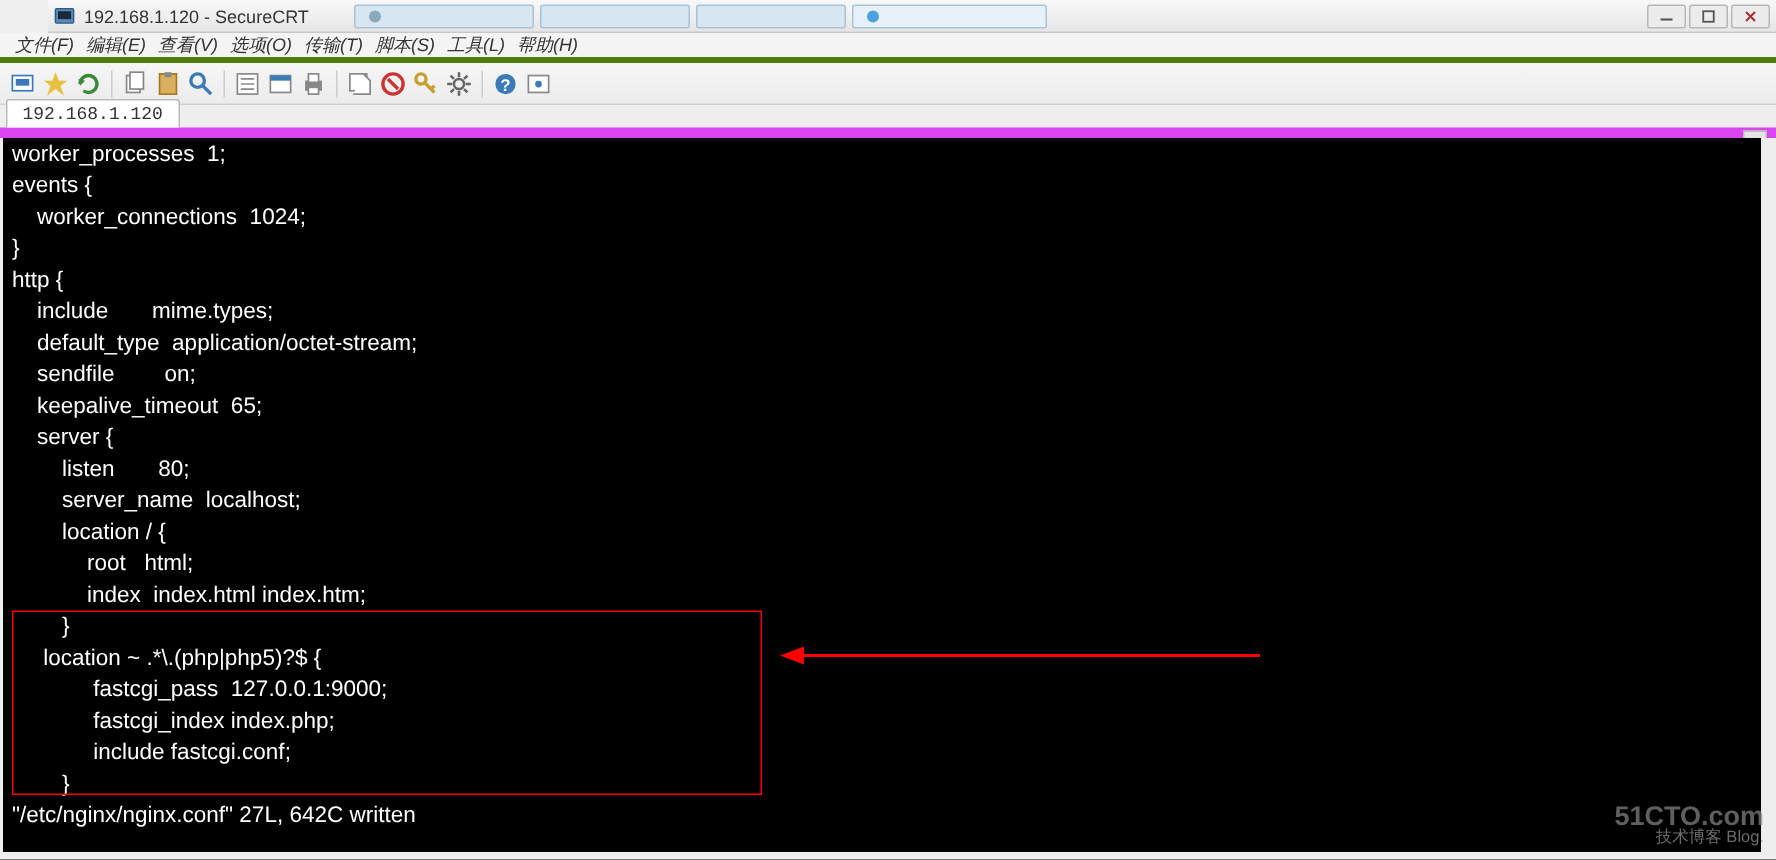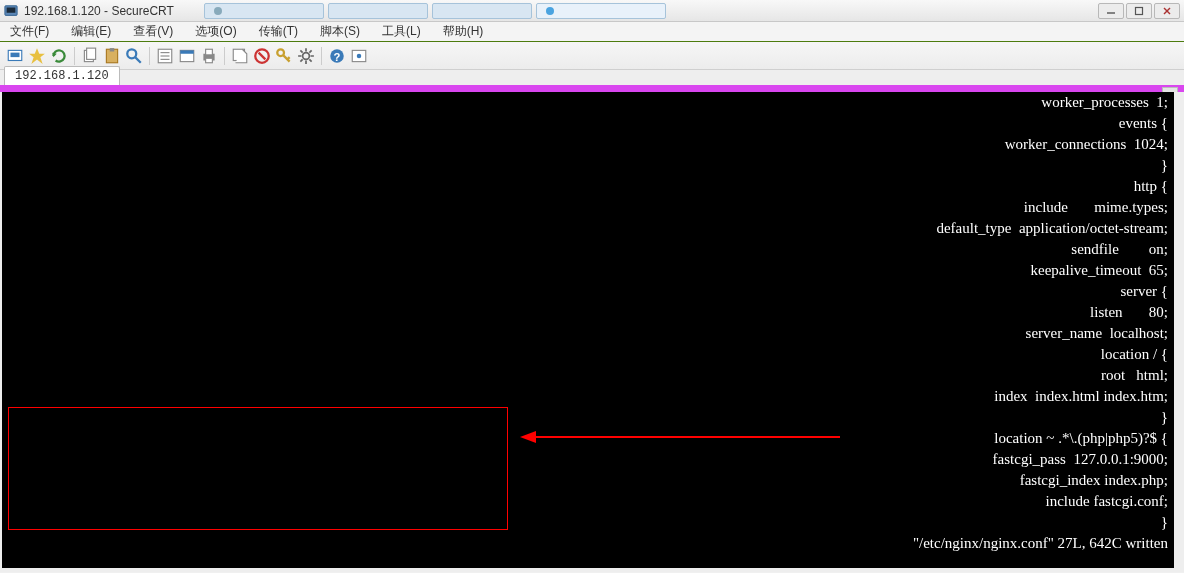--- a/index.html
+++ b/index.html
@@ -1,35 +1,35 @@
 <!DOCTYPE html>
 <html><head>
 <meta charset="utf-8">
 <style>
   * { margin: 0; padding: 0; box-sizing: border-box; }
   body { width: 1184px; height: 573px; font-family: "Microsoft YaHei", Tahoma, sans-serif; font-size: 12px; background: #f0f0f0; overflow: hidden; position: relative; }
-  .titlebar { height: 22px; background: linear-gradient(#f8f8f8,#e6e6e6); border-bottom: 1px solid #c8c8c8; display: flex; align-items: center; padding: 0 4px; }
+  .titlebar { height: 22px; background: linear-gradient(#f8f8f8,#e6e6e6); border-bottom: 1px solid #c8c8c8; display: flex; align-items: center; padding: 0 4px; margin-left: 32px; }
   .tb-icon { width: 14px; height: 14px; margin-right: 6px; display:inline-block; }
   .tb-title { flex: 0 0 auto; color: #333; }
   .tb-spacer { flex: 1; }
   .tb-tabs { display: flex; gap: 4px; align-items: center; }
   .tb-tab { background: #d8e6f2; border: 1px solid #a6c3da; border-radius: 2px; padding: 1px 8px; color: #555; font-size: 11px; height: 16px; display:flex; align-items:center; }
   .tb-tab.active { background: #e8f1fa; color: #244; }
   .win-btns { display:flex; gap:2px; margin-left:auto; }
   .win-btn { width:26px; height:16px; border:1px solid #b8b8b8; background:#ececec; display:flex; align-items:center; justify-content:center; color:#555; border-radius:2px; cursor:pointer; }
   .win-btn svg { width:10px; height:10px; }
-  .menubar { height: 20px; background: #f4f4f4; border-bottom: 1px solid #4d7c0f; display: flex; align-items: center; padding: 0 6px; gap: 14px; }
+  .menubar { height: 20px; background: #f4f4f4; border-bottom: 4px solid #4d7c0f; display: flex; align-items: center; padding: 0 6px; gap: 0; font-style: italic; }
   .menubar span { padding: 2px 4px; color: #333; cursor:pointer; }
   .toolbar { height: 28px; background: linear-gradient(#f6f6f6,#ececec); border-bottom: 1px solid #cfcfcf; display: flex; align-items: center; padding: 0 6px; gap: 4px; }
   .tbtn { width: 18px; height: 18px; display:flex; align-items:center; justify-content:center; cursor:pointer; }
   .tsep { width:1px; height:18px; background:#ccc; margin:0 2px; }
   .tabstrip { height: 22px; background: #eee; border-bottom: 7px solid #d946ef; display:flex; align-items:flex-end; padding: 0 4px; }
   .sess-tab { background: #fff; border: 1px solid #bbb; border-bottom: none; border-radius: 2px 2px 0 0; padding: 2px 10px; font-family: "Courier New", monospace; font-size: 12px; color:#333; }
   .term-wrap { position: relative; background: #eee; padding: 0 10px 4px 2px; }
-  .terminal { background: #000; color: #fff; font-family: Liberation Serif, serif; font-size: 15px; line-height: 21px; white-space: pre; padding: 0 6px; height: 476px; position: relative; overflow:hidden;text-align:right; }
+  .terminal { background: #000; color: #fff; font-family: Liberation Sans, sans-serif; font-size: 15px; line-height: 21px; white-space: pre; padding: 0 6px; height: 476px; position: relative; overflow:hidden; }
   .close-doc { position:absolute; right:12px; top:-20px; width:16px; height:16px; background:#e4e4e4; border:1px solid #bbb; display:flex; align-items:center; justify-content:center; color:#666; cursor:pointer; font-size:10px; }
   .redbox { position:absolute; border:1px solid #ff0000; pointer-events:none; left:8px; width:500px; top:315px; height:123px; }
   .arrow { position:absolute; top:335px; left:520px; width:320px; height:20px; pointer-events:none; }
   .watermark { position:absolute; right:8px; bottom:8px; color:#888; font-family: Arial; font-size:18px; font-weight:bold; text-align:right; line-height:1; opacity:0.7; pointer-events:none; }
   .watermark .sub { font-size:11px; font-weight:normal; color:#999; }
 </style>
 </head>
 <body>
 
 <div class="titlebar">
@@ -218,13 +218,17 @@
         }
 "/etc/nginx/nginx.conf" 27L, 642C written</div>
 
   <div class="redbox"></div>
 
   <svg class="arrow" viewBox="0 0 320 20">
     <line x1="320" y1="10" x2="10" y2="10" stroke="#ff0000" stroke-width="2"></line>
     <polygon points="0,10 16,4 16,16" fill="#ff0000"></polygon>
   </svg>
 
+  <div class="watermark">
+    <div>51CTO.com</div>
+    <div class="sub">技术博客      Blog.</div>
+  </div>
 </div>
 
 </body></html>

